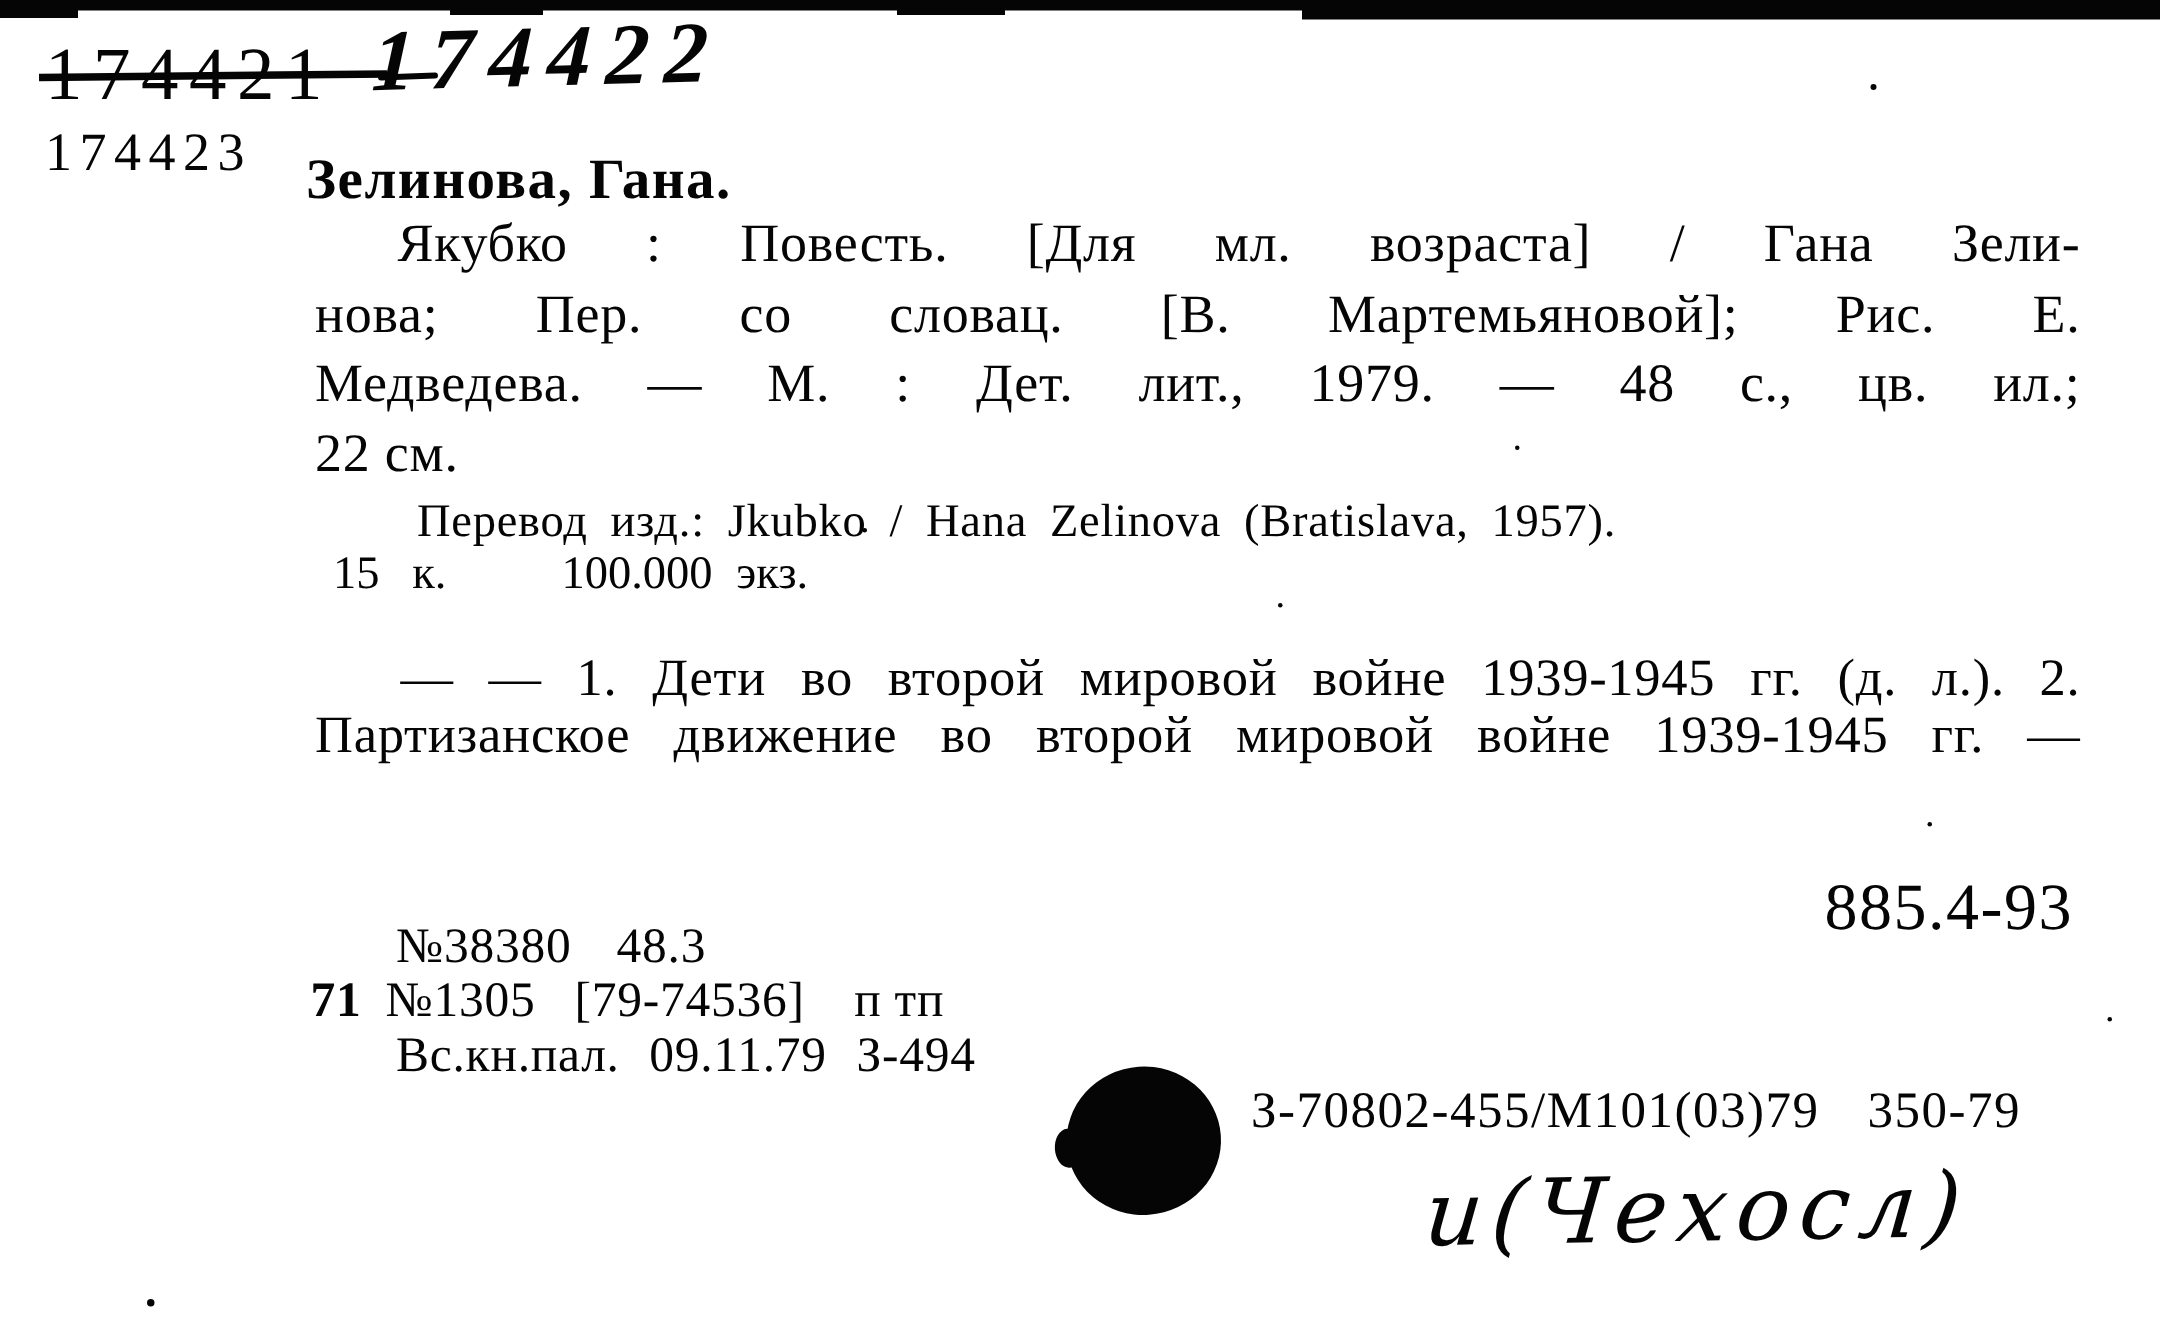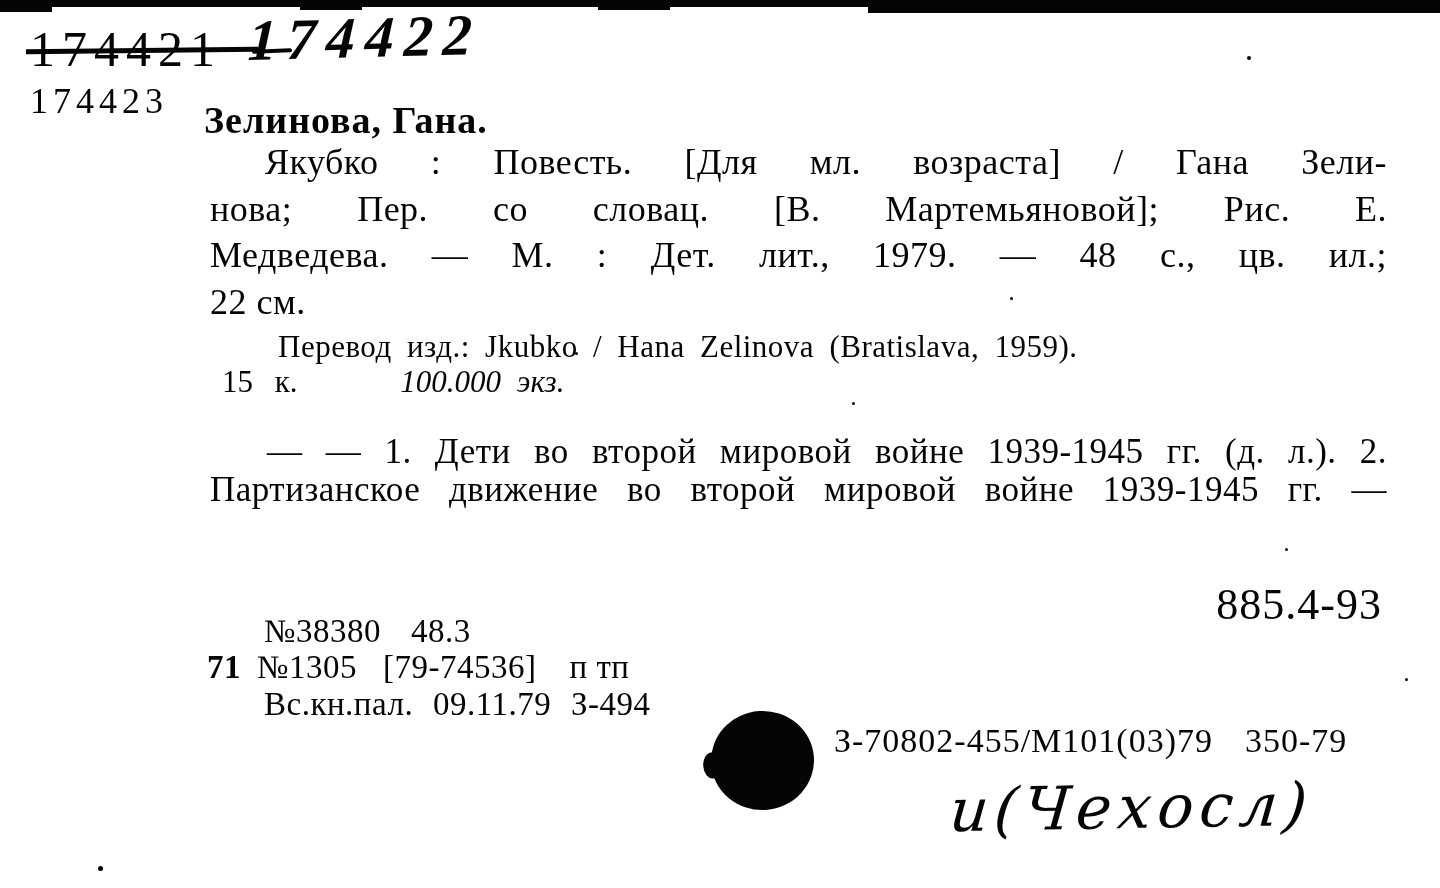--- a/index.html
+++ b/index.html
@@ -65,21 +65,21 @@
   .el2 { top: 188px; }
   .el3 { top: 234px; }
   .el4 { top: 281px; text-align: left; text-align-last: left; }
 
   .perevod {
     left: 278px; top: 329px;
     font-size: 31px; letter-spacing: 0.5px; word-spacing: 7px;
   }
   .price-line { left: 222px; top: 364px; font-size: 31px; }
   .price-line .price { word-spacing: 14px; }
-  .price-line .run { margin-left: 95px; word-spacing: 8px; font-style: italic; }
+  .price-line .run { margin-left: 69px; word-spacing: 8px; }
 
   .subj-line {
     left: 210px; width: 1177px;
     font-size: 35px; letter-spacing: 0.5px;
     text-align: justify; text-align-last: justify;
   }
   .sl1 { top: 432px; padding-left: 57px; }
   .sl2 { top: 470px; }
   .sl3 { top: 507px; text-align: left; text-align-last: left; }
 
@@ -143,21 +143,21 @@
   <div class="strike-tail"></div>
   <div class="abs num-hand">174422</div>
   <div class="abs num-printed">174423</div>
 
   <div class="abs author">Зелинова, Гана.</div>
   <div class="abs entry-line el1">Якубко : Повесть. [Для мл. возраста] / Гана Зели-</div>
   <div class="abs entry-line el2">нова; Пер. со словац. [В. Мартемьяновой]; Рис. Е.</div>
   <div class="abs entry-line el3">Медведева. — М. : Дет. лит., 1979. — 48 с., цв. ил.;</div>
   <div class="abs entry-line el4">22 см.</div>
 
-  <div class="abs perevod">Перевод изд.: Jkubko / Hana Zelinova (Bratislava, 1959).</div>
+  <div class="abs perevod">Перевод изд.: Jkubko / Hana Zelinova (Bratislava, 1957).</div>
 
   <div class="abs price-line">
     <span class="price">15 к.</span>
     <span class="run">100.000 экз.</span>
   </div>
 
   <div class="abs subj-line sl1">— — 1. Дети во второй мировой войне 1939-1945 гг. (д. л.). 2.</div>
   <div class="abs subj-line sl2">Партизанское движение во второй мировой войне 1939-1945 гг. —</div>
 
   <div class="abs udc">885.4-93</div>

